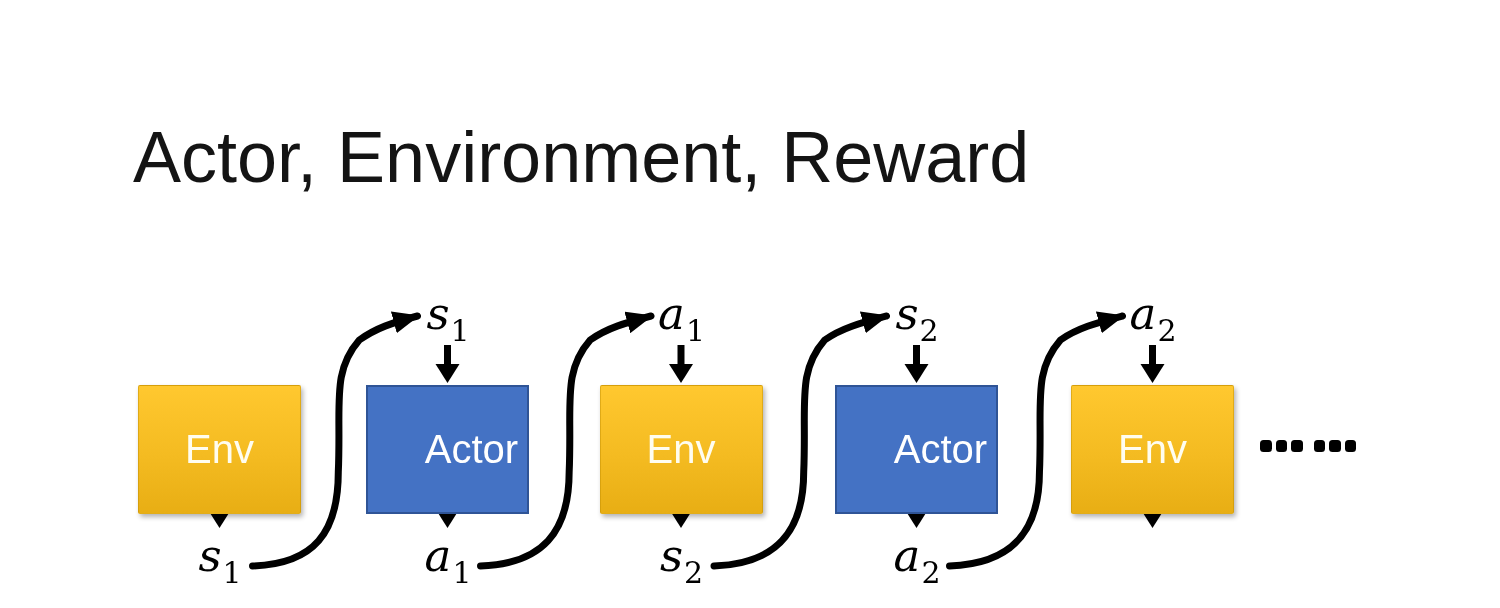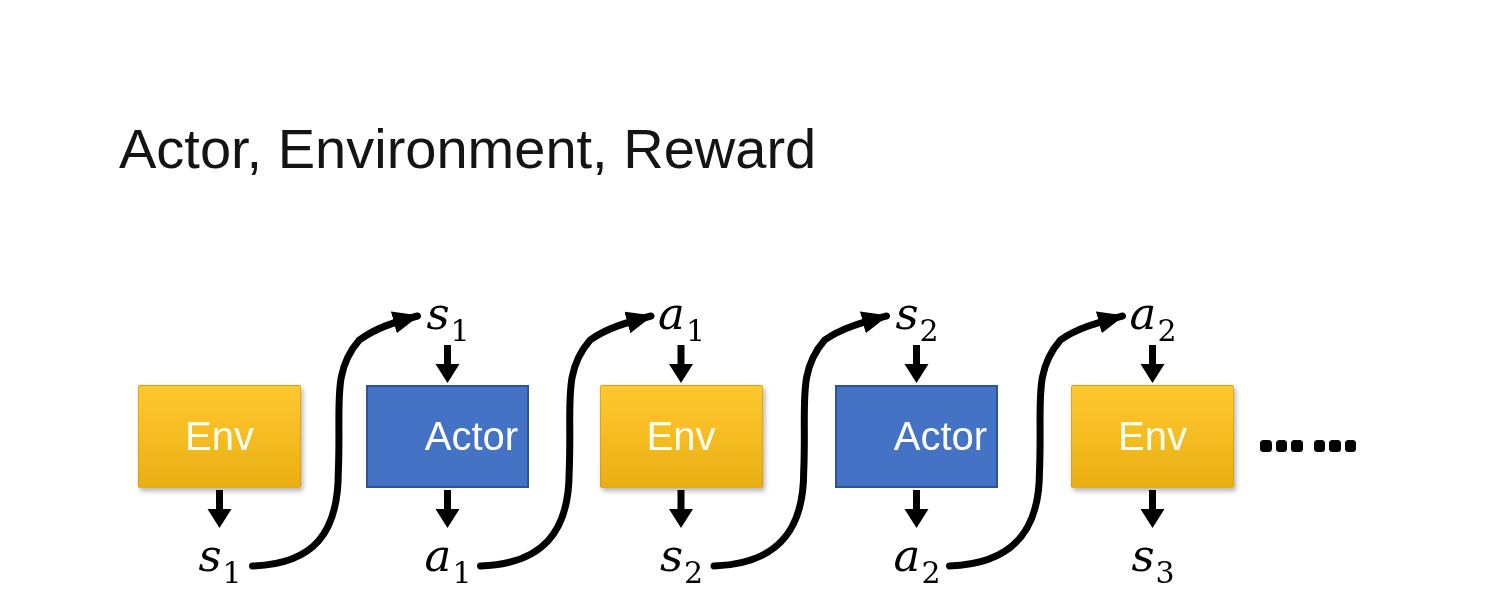--- a/index.html
+++ b/index.html
@@ -5,31 +5,31 @@
   html,body{margin:0;padding:0;background:#ffffff;}
   .slide{
     position:relative;
     width:1500px;height:608px;
     background:#ffffff;
     overflow:hidden;
     font-family:"Liberation Sans", sans-serif;
   }
   .slide-title{
     position:absolute;
-    left:119px;top:116px;
-    font-size:56px;
+    left:133px;top:116px;
+    font-size:72px;
     font-weight:300;
     letter-spacing:0px;
     color:var(--title-text,#141414);
     white-space:nowrap;
   }
   .box{
     position:absolute;
     top:385px;
-    width:163px;height:103px;
+    width:163px;height:129px;
     display:flex;align-items:center;justify-content:center;
     font-size:40px;
     box-sizing:border-box;
   }
   .box.env{
     background:linear-gradient(180deg,var(--env-gradient-top,#FFC82F) 0%, #F4BB21 55%, var(--env-gradient-bottom,#E8AE14) 100%);
     border:1px solid rgba(190,140,0,0.45);
     border-radius:2px;
     box-shadow:2px 3px 5px rgba(0,0,0,0.30);
     color:var(--box-text-env,#FFFDF0);
@@ -148,21 +148,20 @@
 
   <div class="mlbl top" style="left:387.5px;"><span class="base">s</span><span class="sub">1</span></div>
   <div class="mlbl top" style="left:621px;"><span class="base">a</span><span class="sub">1</span></div>
   <div class="mlbl top" style="left:856.5px;"><span class="base">s</span><span class="sub">2</span></div>
   <div class="mlbl top" style="left:1092.5px;"><span class="base">a</span><span class="sub">2</span></div>
 
   <div class="mlbl bottom" style="left:159.5px;"><span class="base">s</span><span class="sub">1</span></div>
   <div class="mlbl bottom" style="left:387.5px;"><span class="base">a</span><span class="sub">1</span></div>
   <div class="mlbl bottom" style="left:621px;"><span class="base">s</span><span class="sub">2</span></div>
   <div class="mlbl bottom" style="left:856.5px;"><span class="base">a</span><span class="sub">2</span></div>
-  <div class="mlbl bottom" style="left:1092.5px;"><span class="base">s</span><span class="sub">3</span></div>
 
   <div class="ellipsis">
     <span class="sr">……</span>
     <div class="dot"></div>
     <div class="dot"></div>
     <div class="dot"></div>
     <div class="dot grp"></div>
     <div class="dot"></div>
     <div class="dot"></div>
   </div>

